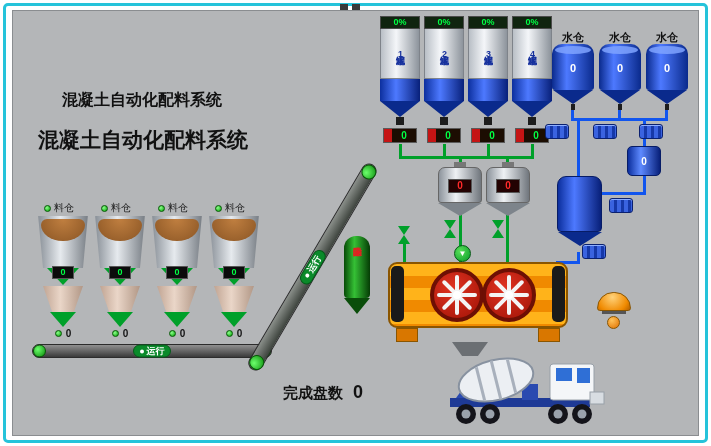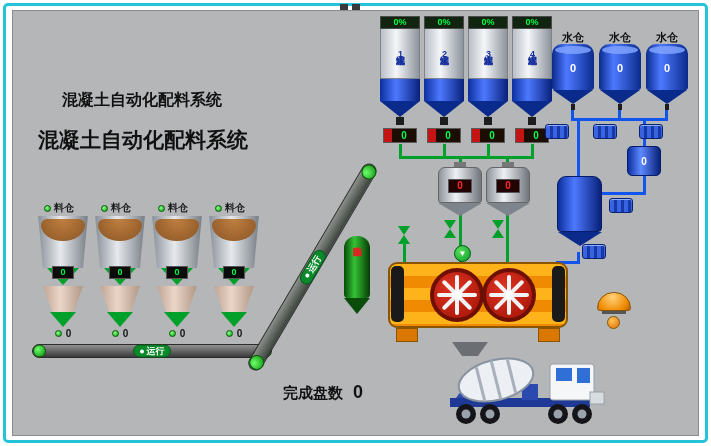--- a/index.html
+++ b/index.html
@@ -76,21 +76,21 @@
   
   .dust { position:absolute; left:344px; top:236px; width:26px; }
   .dust-body { position:relative; height:62px; border-radius:12px 12px 4px 4px; background:linear-gradient(90deg,#064a06,#35c035 40%,#053c05); display:flex; align-items:flex-start; justify-content:center; }
   .dust-label { writing-mode:vertical-rl; text-orientation:upright; color:#e22222; font-size:9px; font-weight:bold; margin-top:4px; }
   .dust-cone { width:0; height:0; margin:0 auto; border-left:13px solid transparent; border-right:13px solid transparent; border-top:16px solid #0a4d0a; }
 
   
   .bin { position:absolute; top:202px; width:54px; }
   .bin-labelrow { height:12px; display:flex; align-items:center; gap:3px; padding-left:8px; }
   .led { width:7px; height:7px; border-radius:50%; background:radial-gradient(circle at 35% 35%,#8cff8c,#00a000); border:1px solid #055a05; }
-  .bin-labeltext { font-size:10px; font-weight:bold; color:#1d1d1d; }
+  .bin-labeltext { font-size:10px; font-weight:normal; color:#1d1d1d; }
   .bin-body { position:relative; margin-top:2px; height:52px; clip-path:polygon(4% 0,96% 0,87% 100%,13% 100%); background:linear-gradient(90deg,#80878f,#e6eaee 45%,#70767d); }
   .bin-material { position:absolute; left:10%; right:10%; top:3px; height:22px; background:radial-gradient(ellipse at 50% 0,#c07f40,#8a5524); border-radius:6px 6px 50% 50%/6px 6px 16px 16px; }
   .bin-mid { position:relative; height:18px; }
   .bin-cone1 { width:0; height:0; margin:0 auto; border-left:16px solid transparent; border-right:16px solid transparent; border-top:17px solid #00a02a; }
   .bin-display { position:absolute; left:50%; top:-2px; transform:translateX(-50%); width:22px; height:13px; background:#0b0b0b; border:1px solid #555;
                  color:#00ff44; font-size:9px; font-weight:bold; text-align:center; line-height:11px; z-index:2; }
   .bin-hopper2 { height:26px; clip-path:polygon(13% 0,87% 0,70% 100%,30% 100%); background:linear-gradient(90deg,#b0917e,#ead6c8 45%,#a08472); }
   .bin-cone2 { width:0; height:0; margin:0 auto; border-left:13px solid transparent; border-right:13px solid transparent; border-top:15px solid #00a02a; }
   .bin-bottomrow { height:12px; display:flex; align-items:center; justify-content:center; gap:4px; }
   .bin-bottomval { font-size:10px; font-weight:bold; color:#111; }

